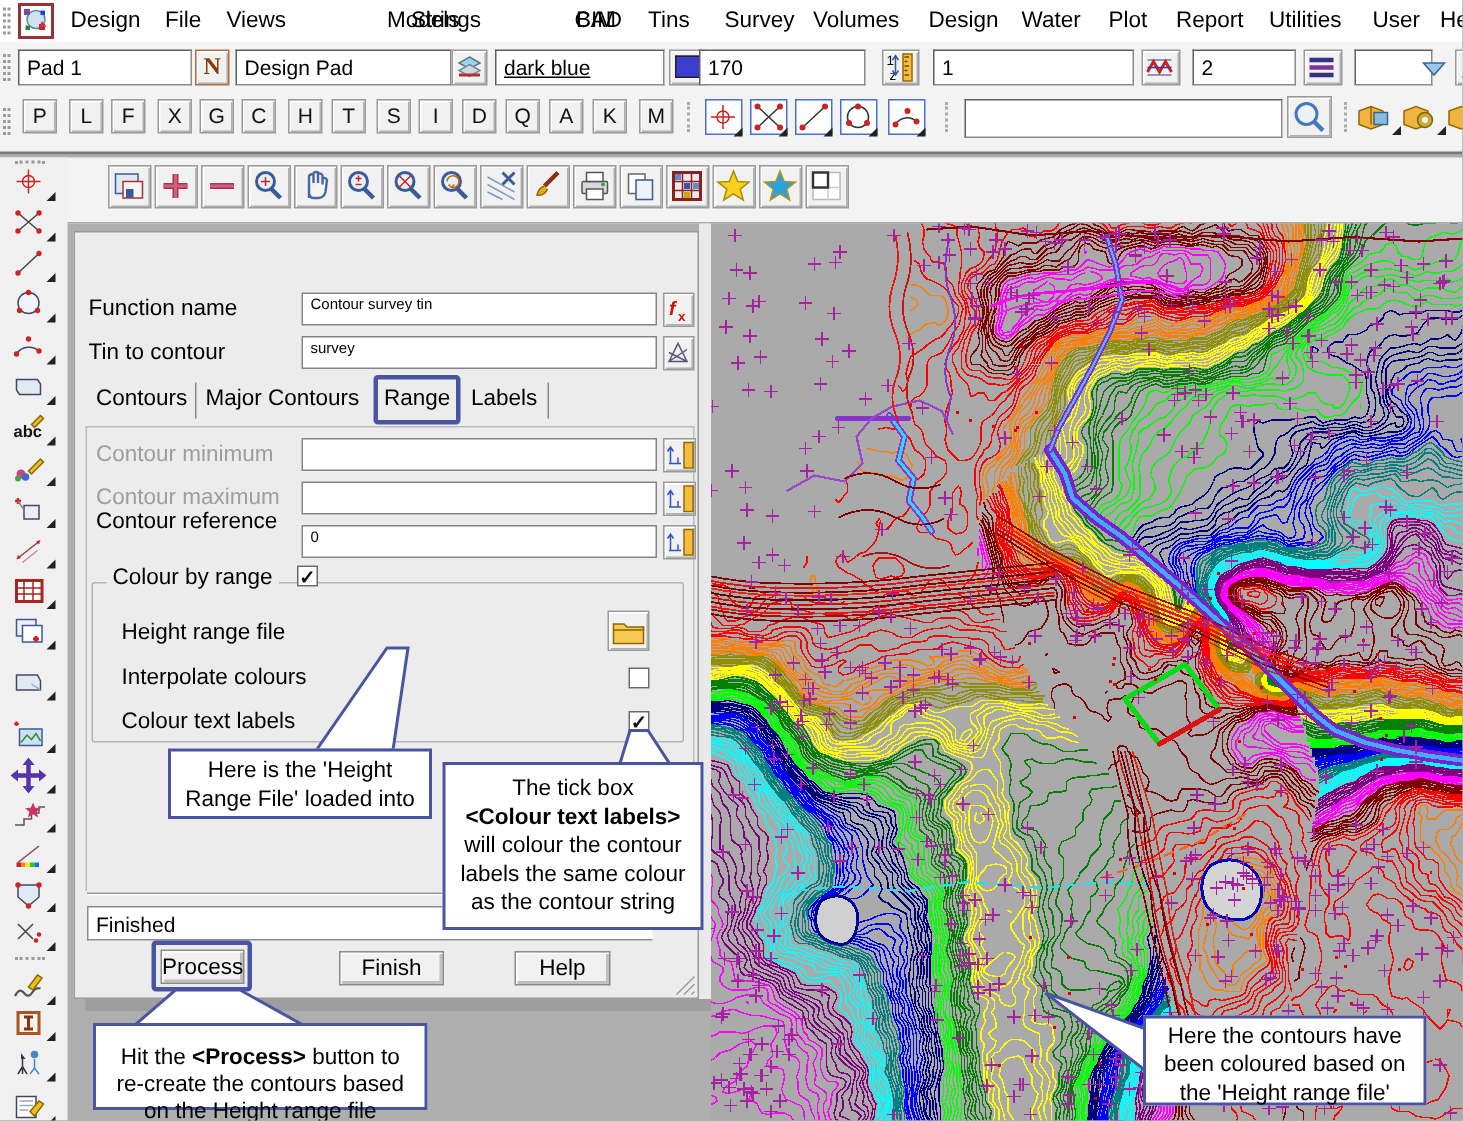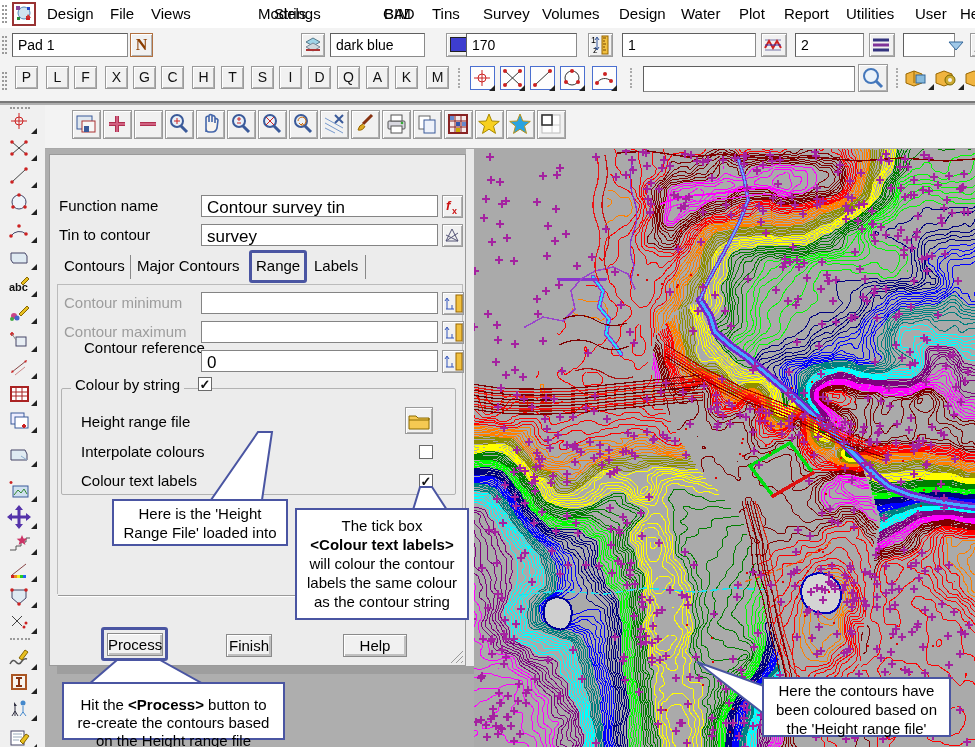--- a/index.html
+++ b/index.html
@@ -27,21 +27,21 @@
 .licon:after { content:""; position:absolute; right:-6px; bottom:0px; border-left:6px solid transparent; border-bottom:6px solid #222; }
 
 #map { left:474px; top:149px; width:501px; height:598px; background:#aaaaaa; }
 #map svg { position:absolute; left:0; top:0; }
 
 #dlg { left:49px; top:154px; width:417px; height:512px; background:#ececec; border:1px solid #9a9a9a; }
 #dlgtitle { position:absolute; left:1px; top:1px; width:413px; height:29px; background:#5d7173; color:#fff; font-size:14px; }
 #dlgtitle .ttl { position:absolute; left:37px; top:7px; }
 .dlab { position:absolute; font-size:15px; color:#000; }
 .dlab.dis { color:#9d9d9d; }
-.dfield { position:absolute; background:#fff; border:1px solid #848484; font-size:17px; color:#000; padding:2px 0 0 5px; height:22px; }
+.dfield { position:absolute; background:#fff; border:1px solid #848484; font-size:10px; color:#000; padding:2px 0 0 5px; height:22px; }
 .dbtn { position:absolute; background:#f1f1f1; border:1px solid #9a9a9a; box-shadow:inset 1px 1px 0 #ffffff, inset -1px -1px 0 #b0b0b0; }
 .cbx { position:absolute; width:14px; height:14px; background:#fff; border:1px solid #6a6a6a; font-size:13px; line-height:13px; text-align:center; color:#111; font-weight:bold; }
 .pbtn { position:absolute; background:#f1f1f1; border:1px solid #8a8a8a; box-shadow:inset 1px 1px 0 #ffffff, inset -2px -2px 0 #c0c0c0; font-size:15px; color:#000; text-align:center; }
 
 .callout { position:absolute; background:#fff; border:2px solid #4a55a2; font-size:15px; color:#000; text-align:center; line-height:19px; }
 
 .annbox { position:absolute; border:3px solid #4a55a2; border-radius:3px; }
 </style>
 </head>
 <body>
@@ -74,28 +74,29 @@
   <span style="left:784px;">Report</span>
   <span style="left:846px;">Utilities</span>
   <span style="left:915px;">User</span>
   <span style="left:960px;">Help</span>
 </div>
 
 <div class="abs" id="row2">
   <div class="grip" style="left:2px;top:8px;height:18px;"></div>
   <div class="field" style="left:12px;top:5px;width:116px;height:24px;">Pad 1</div>
   <div class="tbtn" style="left:130px;top:5px;width:23px;height:24px;color:#8a3d00;font-weight:bold;font-size:16px;font-family:'Liberation Serif',serif;text-align:center;line-height:22px;border-color:#b07040;">N</div>
+  <div class="field" style="left:157px;top:5px;width:144px;height:24px;">Design Pad</div>
   <div class="tbtn" style="left:301px;top:5px;width:24px;height:24px;">
     <svg width="22" height="22">
         <path d="M11 4 l7 4 l-7 4 l-7 -4z" fill="#9fd4e8" stroke="#557788"></path>
         <path d="M11 9 l7 4 l-7 4 l-7 -4z" fill="#cfd8dd" stroke="#778899"></path>
         <path d="M4 16 h14" stroke="#aa3333" stroke-width="2"></path>
       </svg>
   </div>
-  <div class="field" style="left:330px;top:5px;width:95px;height:24px;">dark blue</div>
+  <div class="field" style="left:330px;top:5px;width:113px;height:24px;text-decoration:underline;">dark blue</div>
   <div class="tbtn" style="left:446px;top:5px;width:26px;height:24px;">
       <div style="position:absolute;left:3px;top:3px;width:17px;height:15px;background:#3d3dcf;border:1px solid #222;"></div>
     </div>
   <div class="field" style="left:466px;top:5px;width:111px;height:24px;">170</div>
   <div class="tbtn" style="left:588px;top:5px;width:25px;height:24px;">
     <svg width="22" height="22">
         <rect x="13" y="2" width="6" height="18" fill="#f0c040" stroke="#996600"></rect>
         <path d="M14 4h3M14 7h2M14 10h3M14 13h2M14 16h3" stroke="#774400"></path>
         <text x="2" y="9" font-size="9" fill="#000">1</text>
         <text x="4" y="19" font-size="9" fill="#000">z</text>
@@ -810,45 +811,46 @@
         <path d="M4 6 v10 M2 8 l2 -3 l2 3" stroke="#3355bb" fill="none"></path>
         <path d="M3 16 h8 M9 12 v4" stroke="#3355bb"></path>
       </svg></div>
   <div class="dlab dis" style="left:14px;top:168px;">Contour maximum</div>
   <div class="dfield" style="left:151px;top:166px;width:237px;"></div>
   <div class="dbtn" style="left:392px;top:166px;width:22px;height:23px;"><svg width="20" height="21">
         <rect x="13" y="2" width="6" height="17" fill="#f0c040" stroke="#996600"></rect>
         <path d="M4 6 v10 M2 8 l2 -3 l2 3" stroke="#3355bb" fill="none"></path>
         <path d="M3 16 h8 M9 12 v4" stroke="#3355bb"></path>
       </svg></div>
-  <div class="dlab" style="left:14px;top:184px;margin-left:20px;">Contour reference</div>
+  <div class="dlab" style="left:14px;top:184px;">Contour reference</div>
   <div class="dfield" style="left:151px;top:195px;width:237px;">0</div>
   <div class="dbtn" style="left:392px;top:195px;width:22px;height:23px;"><svg width="20" height="21">
         <rect x="13" y="2" width="6" height="17" fill="#f0c040" stroke="#996600"></rect>
         <path d="M4 6 v10 M2 8 l2 -3 l2 3" stroke="#3355bb" fill="none"></path>
         <path d="M3 16 h8 M9 12 v4" stroke="#3355bb"></path>
       </svg></div>
 
   <div style="position:absolute;left:11px;top:233px;width:395px;height:107px;border:1px solid #b2b2b2;border-radius:2px;"></div>
-  <div class="dlab" style="left:21px;top:221px;background:#ececec;padding:0 4px;">Colour by string</div>
+  <div class="dlab" style="left:21px;top:221px;background:#ececec;padding:0 4px;">Colour by range</div>
   <div class="cbx" style="left:148px;top:222px;">✓</div>
   <div class="dlab" style="left:31px;top:258px;">Height range file</div>
   <div class="dbtn" style="left:355px;top:252px;width:28px;height:27px;"><svg width="26" height="25">
         <path d="M3 8 h7 l2 2 h11 v11 h-20z" fill="#f5c952" stroke="#8a6a00"></path>
         <path d="M3 12 h20 v-2" fill="none" stroke="#8a6a00"></path>
       </svg></div>
   <div class="dlab" style="left:31px;top:288px;">Interpolate colours</div>
   <div class="cbx" style="left:369px;top:290px;"></div>
   <div class="dlab" style="left:31px;top:317px;">Colour text labels</div>
   <div class="cbx" style="left:369px;top:319px;">✓</div>
 
   <div style="position:absolute;left:8px;top:440px;width:400px;height:2px;border-top:1px solid #999;border-bottom:1px solid #fff;"></div>
+  <div style="position:absolute;left:8px;top:449px;width:377px;height:23px;background:#fff;border:1px solid #8a8a8a;border-right:none;font-size:14px;padding:3px 0 0 5px;">Finished</div>
   <div class="pbtn" style="left:57px;top:478px;width:56px;height:23px;line-height:21px;">Process</div>
   <div class="annbox" style="left:51px;top:472px;width:67px;height:34px;"></div>
-  <div class="pbtn" style="left:176px;top:479px;width:46px;height:23px;line-height:21px;">Finish</div>
+  <div class="pbtn" style="left:176px;top:479px;width:70px;height:23px;line-height:21px;">Finish</div>
   <div class="pbtn" style="left:293px;top:479px;width:64px;height:23px;line-height:21px;">Help</div>
   <svg width="16" height="16" style="position:absolute;right:1px;bottom:1px;">
       <path d="M15 3 L3 15 M15 8 L8 15 M15 13 L13 15" stroke="#999"></path>
     </svg>
 </div>
 
 <svg class="abs" width="975" height="747" style="left:0;top:0;pointer-events:none;" fill="#fff" stroke="#4a55a2" stroke-width="2">
   <polygon points="258,432 272,432 262,500 211,500"></polygon>
   <polygon points="420,487 432,487 447,510 413,510"></polygon>
   <polygon points="117,660 160,660 205,685 88,685"></polygon>

